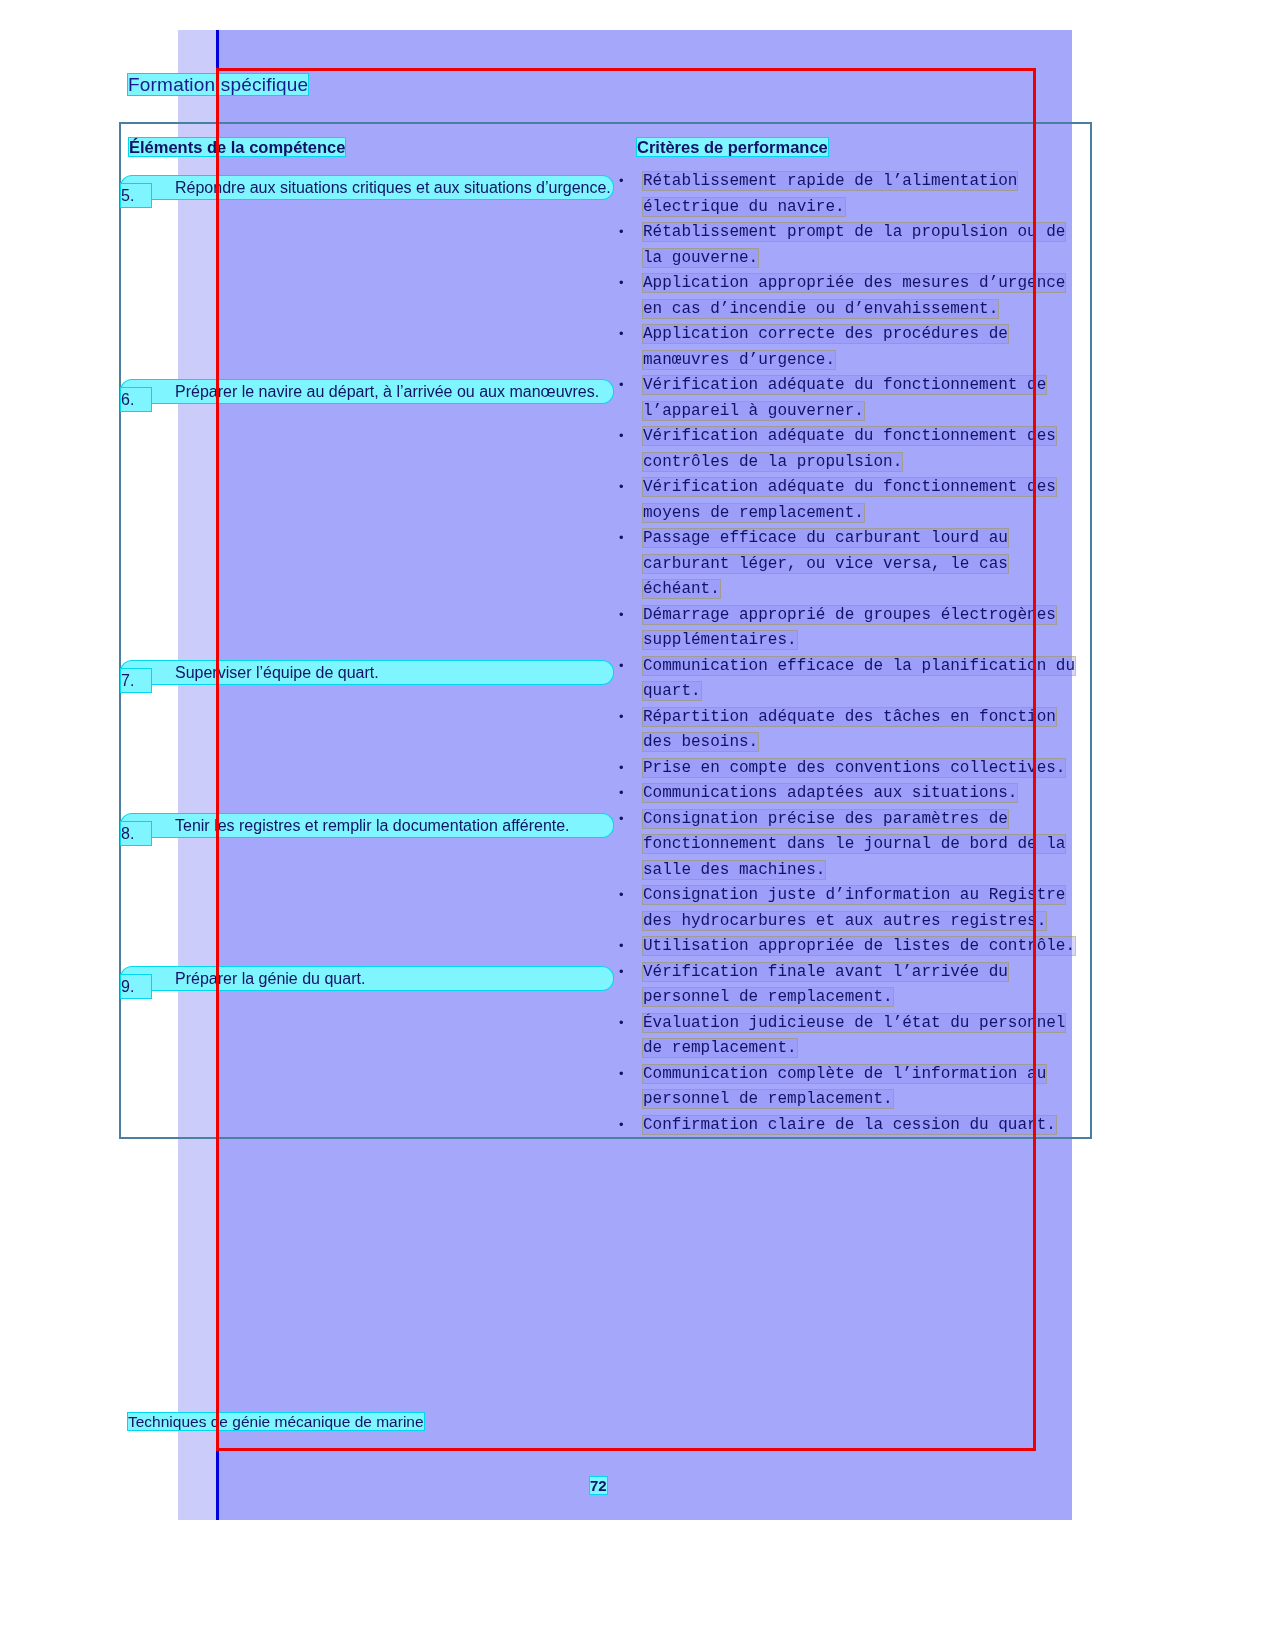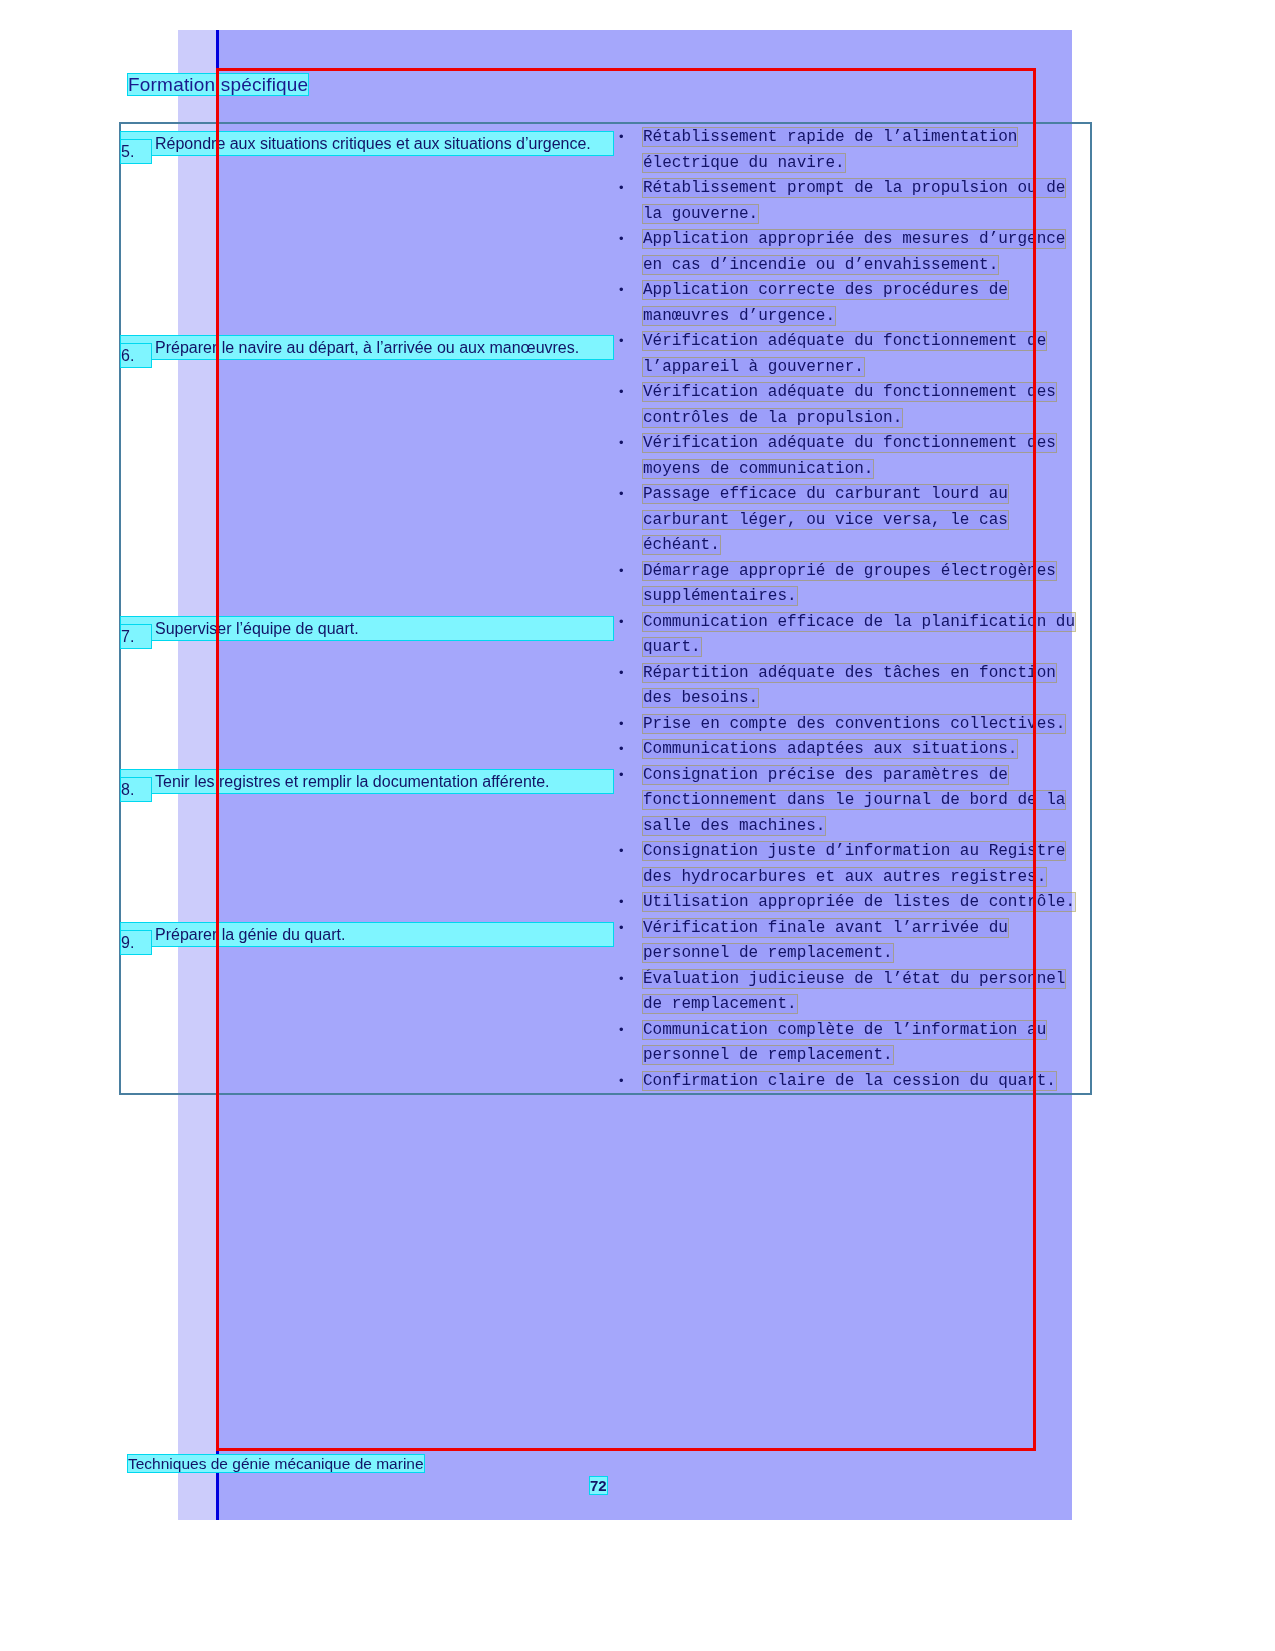--- a/index.html
+++ b/index.html
@@ -37,33 +37,33 @@
   th.hdr{height:44px;}
   .hdr-txt{font-size:16.5px;font-weight:bold;color:#111166;padding:14px 0 0 8px;
            text-align:left;white-space:nowrap;}
 
   .cell-left{width:490px;padding:10px 8px 26px 8px;}
   .cell-right{padding:10px 8px 26px 24px;}
 
   
   .elem{position:relative;font-size:16px;color:#131366;line-height:23px;}
   .elem .num{position:absolute;left:0;top:0;width:30px;}
-  .elem .etxt{display:block;padding-left:34px;}
+  .elem .etxt{display:block;padding-left:54px;border-radius:11px;}
 
   
   ul.crit{list-style:none;margin:0;padding:0;}
   ul.crit li{position:relative;font-size:16px;color:#131366;line-height:23.5px;
              padding-left:30px;margin:0 0 0 0;}
   ul.crit li .bul{position:absolute;left:6px;top:1px;font-size:13px;line-height:23.5px;color:#131366;}
 
   
   .w{background:rgba(140,143,250,.35);outline:1px solid rgba(160,150,60,.55);font-family:Liberation Mono, monospace;}
 
   
-  .footer-text{position:absolute;left:128px;top:1455px;font-size:15.5px;color:#131366;
+  .footer-text{position:absolute;left:128px;top:1413px;font-size:15.5px;color:#131366;
                white-space:nowrap;text-align:center;}
   .page-num{position:absolute;left:590px;top:1477px;font-size:15px;color:#131366;font-weight:bold;}
 </style>
 </head>
 <body>
 
 <div class="page-canvas">
 
   <div class="page-sheet"></div>
   <div class="selection-flood"></div>
@@ -73,20 +73,28 @@
     <span class="hl-cyan">Formation spécifique</span>
   </div>
 
   <div class="comp-table">
     <table>
       <colgroup>
           <col style="width:492px">
           <col style="width:477px">
         </colgroup>
       <tbody>
+          <tr>
+        <th class="hdr">
+          <div class="hdr-txt"><span class="hl-cyan">Éléments de la compétence</span></div>
+        </th>
+        <th class="hdr">
+          <div class="hdr-txt" style="padding-left:24px;"><span class="hl-cyan">Critères de performance</span></div>
+        </th>
+      </tr>
 
       <tr>
         <td class="cell-left rowline">
           <div class="elem">
             <span class="num hl-cyan">5.</span>
             <span class="etxt hl-cyan">Répondre aux situations critiques et aux situations d’urgence.</span>
           </div>
         </td>
         <td class="cell-right rowline">
           <ul class="crit">
@@ -102,21 +110,21 @@
         <td class="cell-left rowline">
           <div class="elem">
             <span class="num hl-cyan">6.</span>
             <span class="etxt hl-cyan">Préparer le navire au départ, à l’arrivée ou aux manœuvres.</span>
           </div>
         </td>
         <td class="cell-right rowline">
           <ul class="crit">
             <li><span class="bul">•</span><span class="w">Vérification adéquate du fonctionnement de l’appareil à gouverner.</span></li>
             <li><span class="bul">•</span><span class="w">Vérification adéquate du fonctionnement des contrôles de la propulsion.</span></li>
-            <li><span class="bul">•</span><span class="w">Vérification adéquate du fonctionnement des moyens de communication.</span></li>
+            <li><span class="bul">•</span><span class="w">Vérification adéquate du fonctionnement des moyens de remplacement.</span></li>
             <li><span class="bul">•</span><span class="w">Passage efficace du carburant lourd au carburant léger, ou vice versa, le cas échéant.</span></li>
             <li><span class="bul">•</span><span class="w">Démarrage approprié de groupes électrogènes supplémentaires.</span></li>
           </ul>
         </td>
       </tr>
 
       <tr>
         <td class="cell-left rowline">
           <div class="elem">
             <span class="num hl-cyan">7.</span>

